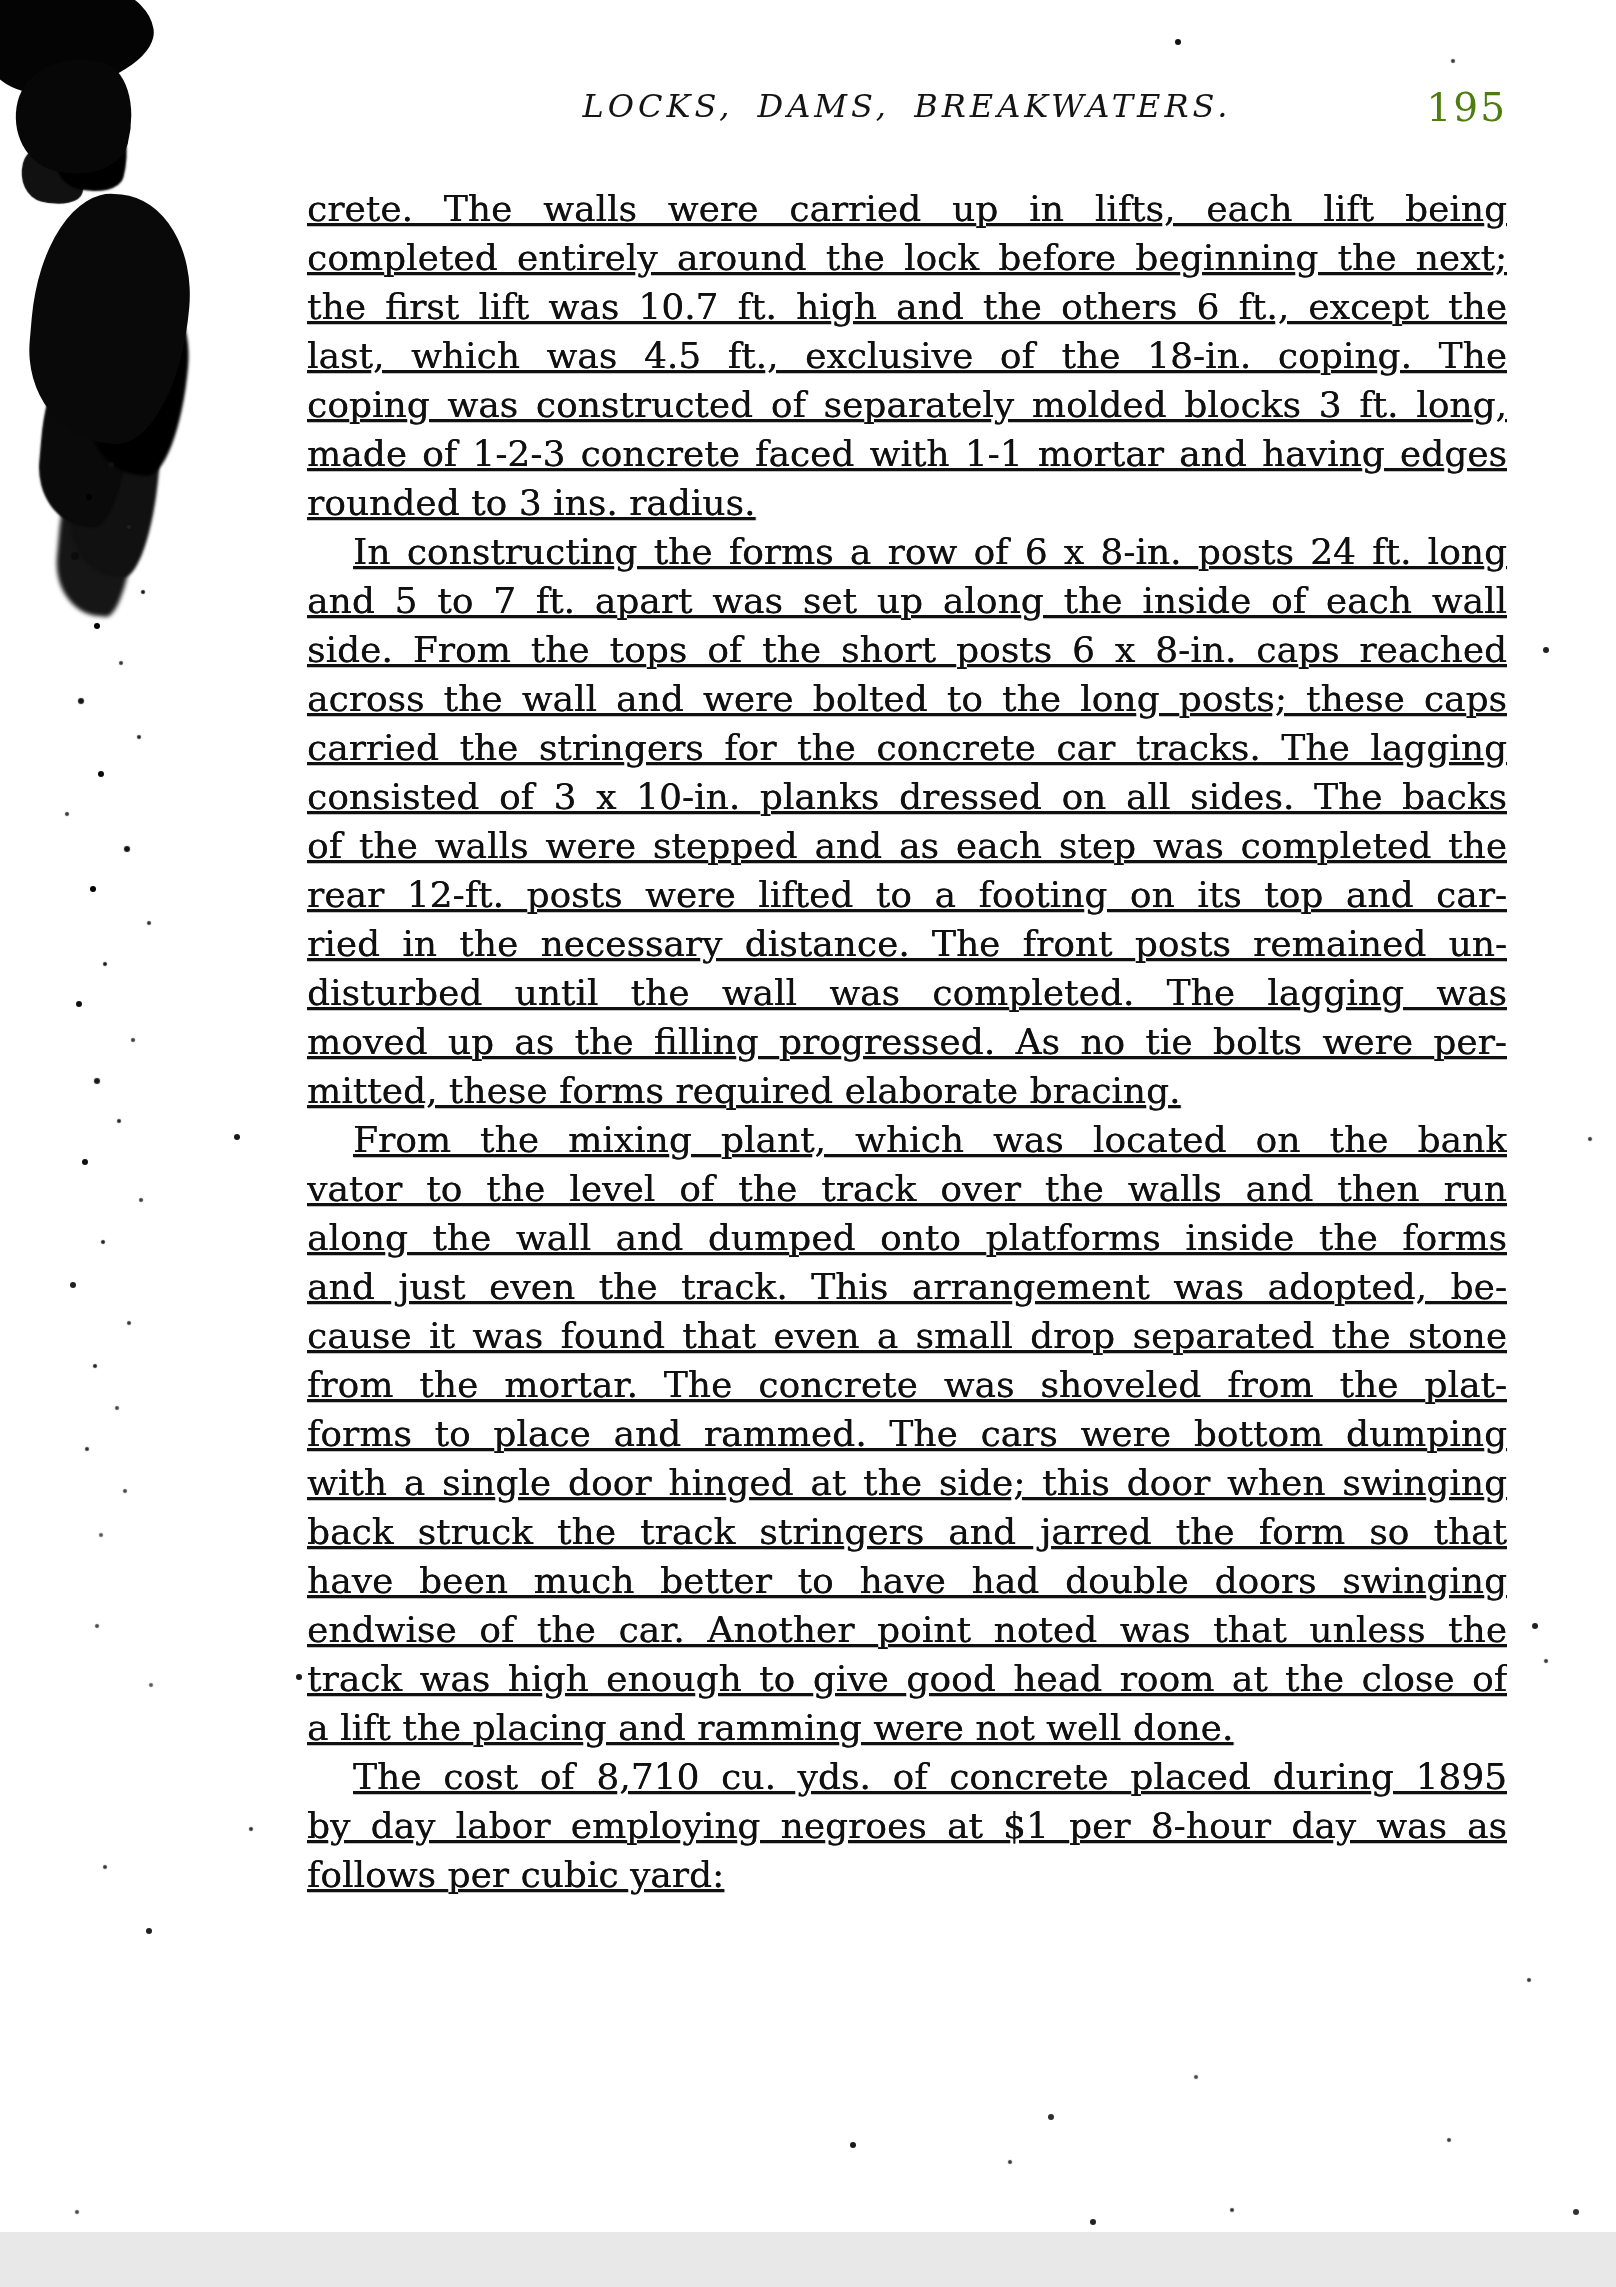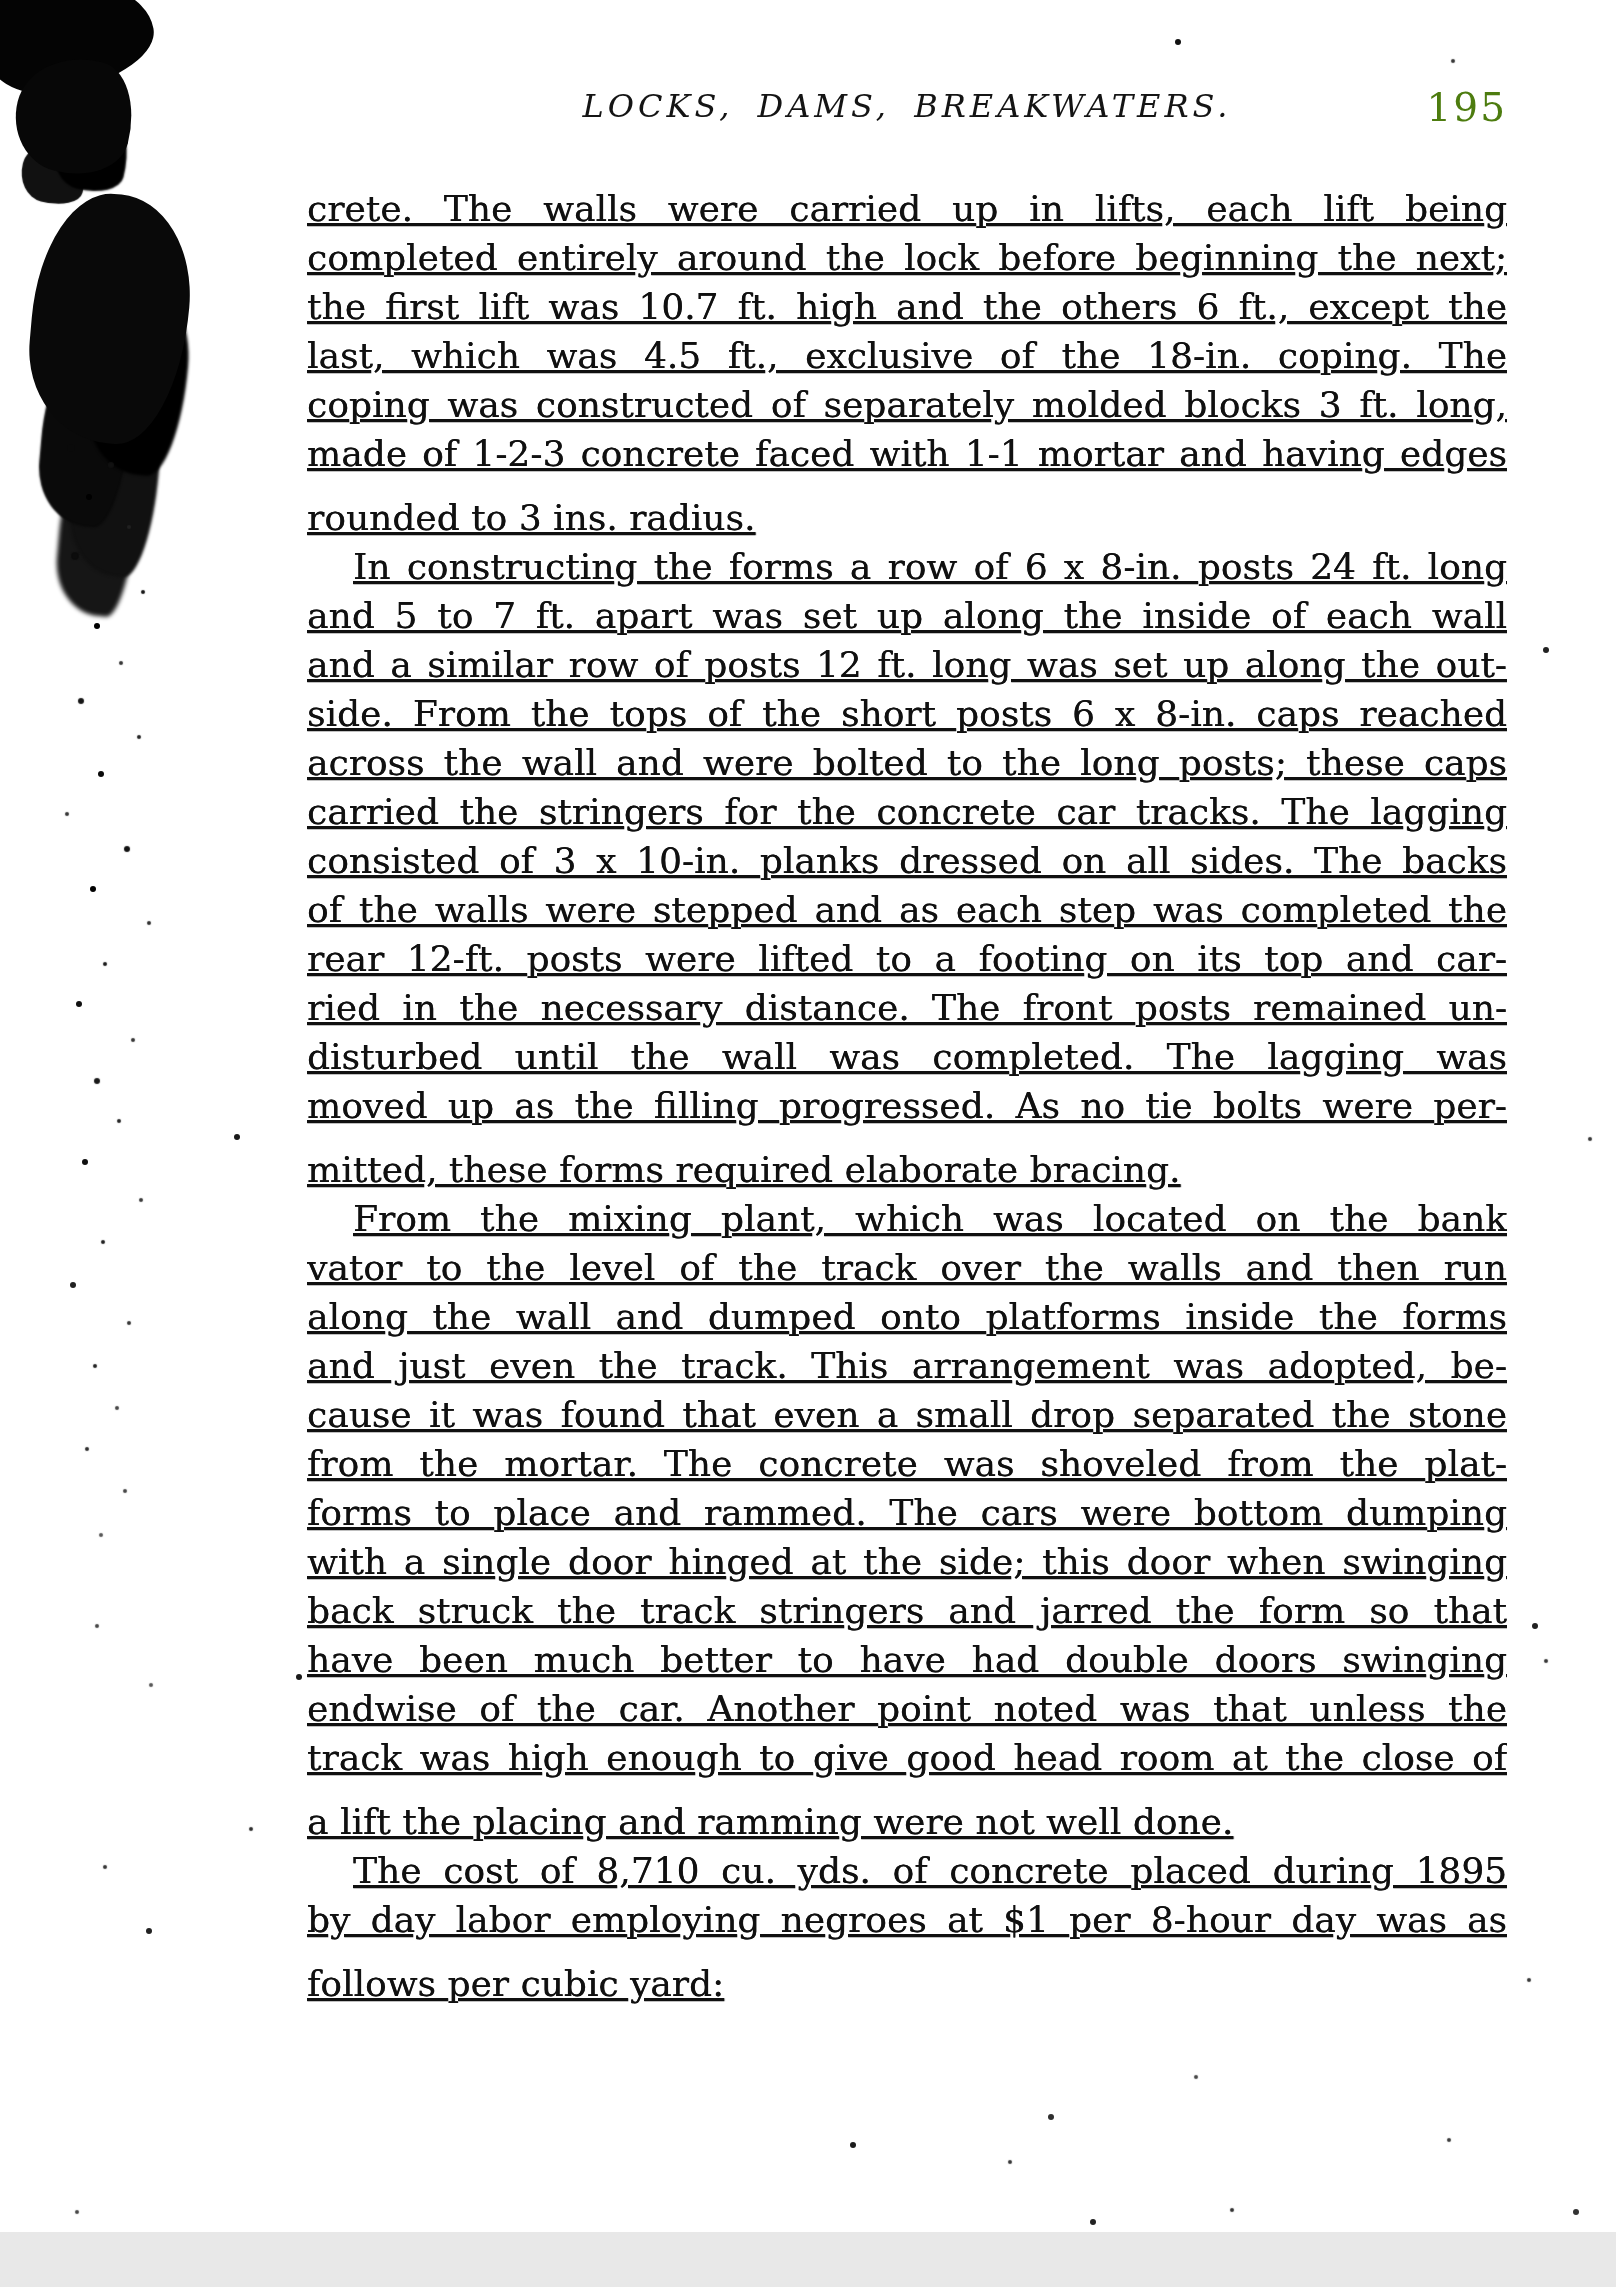--- a/index.html
+++ b/index.html
@@ -51,21 +51,21 @@
   .paragraph { margin: 0; text-decoration: underline; }
   .line {
     height: 49px;
     line-height: 49px;
     overflow: hidden;
     text-align: justify;
     text-align-last: justify;
     text-justify: inter-word;
     white-space: nowrap;
   }
-  .line.last { text-align-last: left; margin-top: 15px; }
+  .line.last { text-align-last: left; }
   .paragraph.indent .line:first-child { text-indent: 46px; }
 
   
   .blob-a {
     position: absolute; left: -20px; top: -22px; width: 173px; height: 111px;
     background: #040404; transform: rotate(-10deg);
     border-radius: 30% 70% 60% 40% / 35% 65% 45% 55%;
   }
   .blob-b {
     position: absolute; left: 16px; top: 57px; width: 117px; height: 117px;
@@ -126,21 +126,20 @@
         <div class="line">completed entirely around the lock before beginning the next;</div>
         <div class="line">the first lift was 10.7 ft. high and the others 6 ft., except the</div>
         <div class="line">last, which was 4.5 ft., exclusive of the 18-in. coping. The</div>
         <div class="line">coping was constructed of separately molded blocks 3 ft. long,</div>
         <div class="line">made of 1-2-3 concrete faced with 1-1 mortar and having edges</div>
         <div class="line last">rounded to 3 ins. radius.</div>
       </div>
       <div class="paragraph indent">
         <div class="line">In constructing the forms a row of 6 x 8-in. posts 24 ft. long</div>
         <div class="line">and 5 to 7 ft. apart was set up along the inside of each wall</div>
-        <div class="line">and a similar row of posts 12 ft. long was set up along the out-</div>
         <div class="line">side. From the tops of the short posts 6 x 8-in. caps reached</div>
         <div class="line">across the wall and were bolted to the long posts; these caps</div>
         <div class="line">carried the stringers for the concrete car tracks. The lagging</div>
         <div class="line">consisted of 3 x 10-in. planks dressed on all sides. The backs</div>
         <div class="line">of the walls were stepped and as each step was completed the</div>
         <div class="line">rear 12-ft. posts were lifted to a footing on its top and car-</div>
         <div class="line">ried in the necessary distance. The front posts remained un-</div>
         <div class="line">disturbed until the wall was completed. The lagging was</div>
         <div class="line">moved up as the filling progressed. As no tie bolts were per-</div>
         <div class="line last">mitted, these forms required elaborate bracing.</div>

